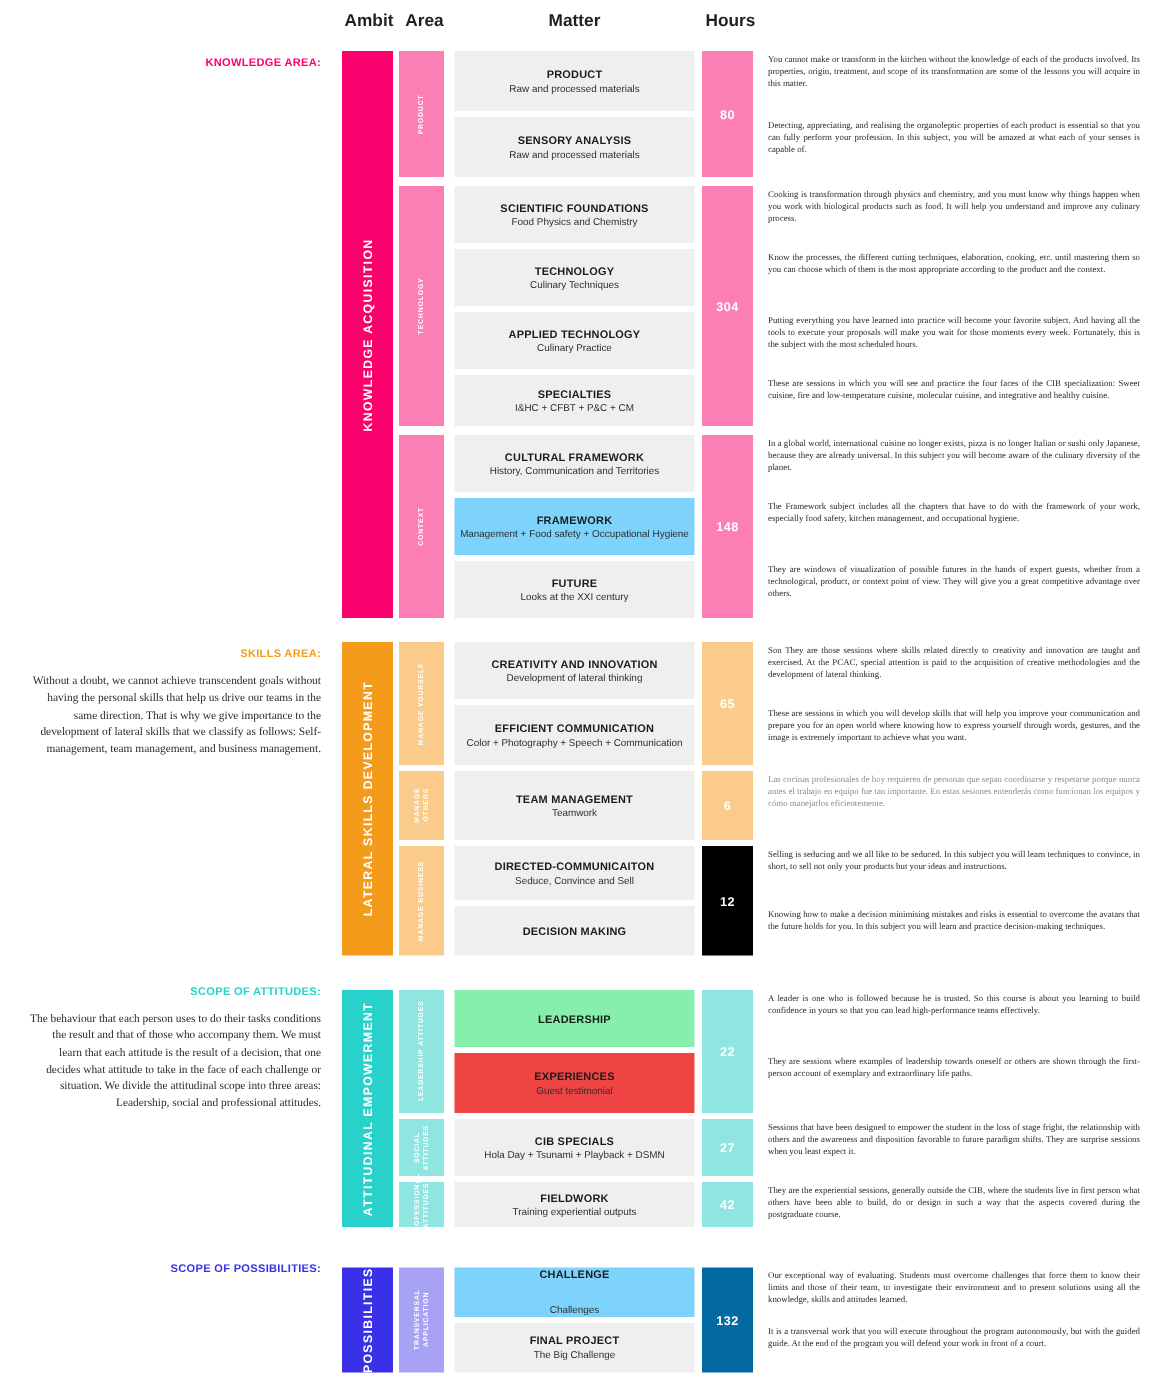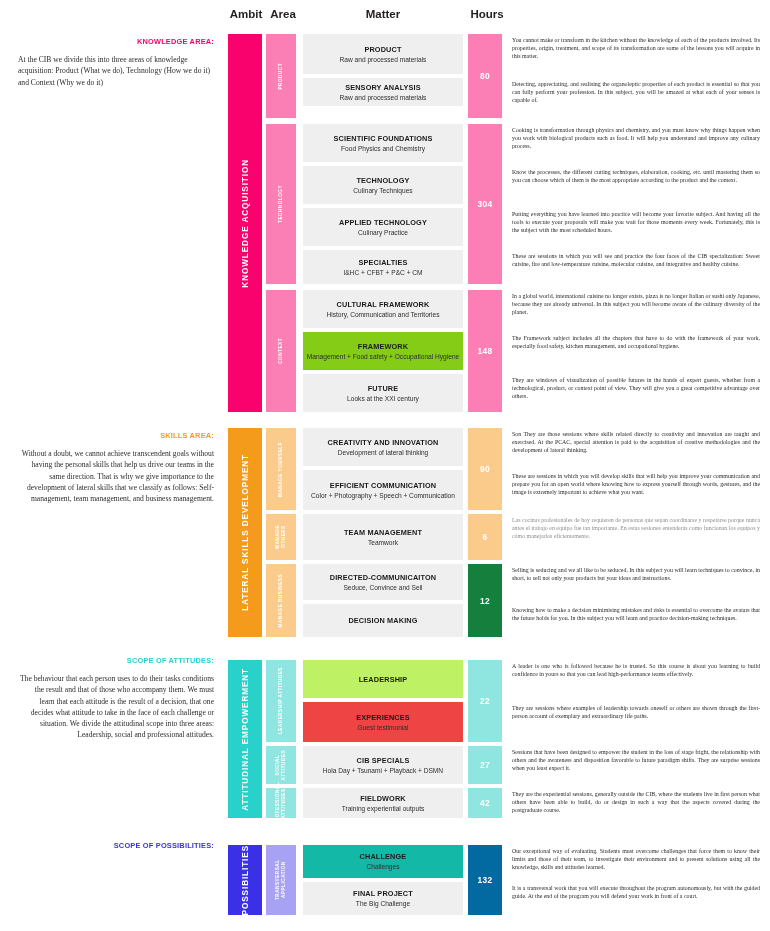--- a/index.html
+++ b/index.html
@@ -97,37 +97,36 @@
   <div class="col-headers">
     <div class="ch ch-ambit">Ambit</div>
     <div class="ch ch-area">Area</div>
     <div class="ch ch-matter">Matter</div>
     <div class="ch ch-hours">Hours</div>
   </div>
 
   <div id="body-layer">
       <div class="desc-left" style="top: 36px;">
         <span class="desc-title" style="color: rgb(249, 2, 110);">KNOWLEDGE AREA:</span>
-        <p class="desc-p" style="text-align: left;">At the CIB we divide this into three areas of knowledge acquisition: Product (What we do), Technology (How we do it) and Context (Why we do it)</p>
       </div>
       <div class="ambit-bar" style="top: 34px; height: 378px; background: rgb(249, 2, 110);">
         <span>KNOWLEDGE ACQUISITION</span>
       </div>
       <div class="area-bar" style="top: 34px; height: 84px; background: rgb(251, 127, 180);">
         <span>PRODUCT</span>
       </div>
       <div class="hours-cell" style="top: 34px; height: 84px; background: rgb(251, 127, 180);">
         <span>80</span>
       </div>
       <div class="matter-cell" style="top: 34px; height: 40px; background: rgb(239, 239, 239);">
         <div class="matter-title">PRODUCT</div>
         <div class="matter-sub">Raw and processed materials</div>
       </div>
       <div class="desc-right" style="top: 36px;">You cannot make or transform in the kitchen without the knowledge of each of the products involved. Its properties, origin, treatment, and scope of its transformation are some of the lessons you will acquire in this matter.</div>
-      <div class="matter-cell" style="top: 78px; height: 28px; background: rgb(239, 239, 239); align-items: center;">
+      <div class="matter-cell" style="top: 78px; height: 40px; background: rgb(239, 239, 239); align-items: center;">
         <div class="matter-title">SENSORY ANALYSIS</div>
         <div class="matter-sub">Raw and processed materials</div>
       </div>
       <div class="desc-right" style="top: 80px;">Detecting, appreciating, and realising the organoleptic properties of each product is essential so that you can fully perform your profession. In this subject, you will be amazed at what each of your senses is capable of.</div>
       <div class="area-bar" style="top: 124px; height: 160px; background: rgb(251, 127, 180);">
         <span>TECHNOLOGY</span>
       </div>
       <div class="hours-cell" style="top: 124px; height: 160px; background: rgb(251, 127, 180);">
         <span>304</span>
       </div>
@@ -155,42 +154,42 @@
         <span>CONTEXT</span>
       </div>
       <div class="hours-cell" style="top: 290px; height: 122px; background: rgb(251, 127, 180);">
         <span>148</span>
       </div>
       <div class="matter-cell" style="top: 290px; height: 38px; background: rgb(239, 239, 239);">
         <div class="matter-title">CULTURAL FRAMEWORK</div>
         <div class="matter-sub">History, Communication and Territories</div>
       </div>
       <div class="desc-right" style="top: 292px;">In a global world, international cuisine no longer exists, pizza is no longer Italian or sushi only Japanese, because they are already universal. In this subject you will become aware of the culinary diversity of the planet.</div>
-      <div class="matter-cell" style="top: 332px; height: 38px; background: #84cc16;">
+      <div class="matter-cell" style="top: 332px; height: 38px; background: #7dd3fc;">
         <div class="matter-title">FRAMEWORK</div>
         <div class="matter-sub">Management + Food safety + Occupational Hygiene</div>
       </div>
       <div class="desc-right" style="top: 334px;">The Framework subject includes all the chapters that have to do with the framework of your work, especially food safety, kitchen management, and occupational hygiene.</div>
       <div class="matter-cell" style="top: 374px; height: 38px; background: rgb(239, 239, 239);">
         <div class="matter-title">FUTURE</div>
         <div class="matter-sub">Looks at the XXI century</div>
       </div>
       <div class="desc-right" style="top: 376px;">They are windows of visualization of possible futures in the hands of expert guests, whether from a technological, product, or context point of view. They will give you a great competitive advantage over others.</div>
       <div class="desc-left" style="top: 430px;">
         <span class="desc-title" style="color: rgb(245, 155, 28);">SKILLS AREA:</span>
         <p class="desc-p">Without a doubt, we cannot achieve transcendent goals without having the personal skills that help us drive our teams in the same direction. That is why we give importance to the development of lateral skills that we classify as follows: Self-management, team management, and business management.</p>
       </div>
       <div class="ambit-bar" style="top: 428px; height: 209px; background: rgb(245, 155, 28);">
         <span>LATERAL SKILLS DEVELOPMENT</span>
       </div>
       <div class="area-bar" style="top: 428px; height: 82px; background: rgb(251, 203, 139);">
         <span>MANAGE YOURSELF</span>
       </div>
       <div class="hours-cell" style="top: 428px; height: 82px; background: rgb(251, 203, 139);">
-        <span>90</span>
+        <span>65</span>
       </div>
       <div class="matter-cell" style="top: 428px; height: 38px; background: rgb(239, 239, 239);">
         <div class="matter-title">CREATIVITY AND INNOVATION</div>
         <div class="matter-sub">Development of lateral thinking</div>
       </div>
       <div class="desc-right" style="top: 430px;">Son They are those sessions where skills related directly to creativity and innovation are taught and exercised. At the PCAC, special attention is paid to the acquisition of creative methodologies and the development of lateral thinking.</div>
       <div class="matter-cell" style="top: 470px; height: 40px; background: rgb(239, 239, 239);">
         <div class="matter-title">EFFICIENT COMMUNICATION</div>
         <div class="matter-sub">Color + Photography + Speech + Communication</div>
       </div>
@@ -203,21 +202,21 @@
         <span>6</span>
       </div>
       <div class="matter-cell" style="top: 514px; height: 46px; background: rgb(239, 239, 239);">
         <div class="matter-title">TEAM MANAGEMENT</div>
         <div class="matter-sub">Teamwork</div>
       </div>
       <div class="desc-right muted" style="top: 516px;">Las cocinas profesionales de hoy requieren de personas que sepan coordinarse y respetarse porque nunca antes el trabajo en equipo fue tan importante. En estas sesiones entenderás como funcionan los equipos y cómo manejarlos eficientemente.</div>
       <div class="area-bar" style="top: 564px; height: 73px; background: rgb(251, 203, 139);">
         <span>MANAGE BUSINESS</span>
       </div>
-      <div class="hours-cell" style="top: 564px; height: 73px; background: #15803d;">
+      <div class="hours-cell" style="top: 564px; height: 73px; background: #000000;">
         <span>12</span>
       </div>
       <div class="matter-cell" style="top: 564px; height: 36px; background: rgb(239, 239, 239);">
         <div class="matter-title">DIRECTED-COMMUNICAITON</div>
         <div class="matter-sub">Seduce, Convince and Sell</div>
       </div>
       <div class="desc-right" style="top: 566px;">Selling is seducing and we all like to be seduced. In this subject you will learn techniques to convince, in short, to sell not only your products but your ideas and instructions.</div>
       <div class="matter-cell" style="top: 604px; height: 33px; background: rgb(239, 239, 239);">
         <div class="matter-title">DECISION MAKING</div>
       </div>
@@ -228,21 +227,21 @@
       </div>
       <div class="ambit-bar" style="top: 660px; height: 158px; background: rgb(40, 210, 203);">
         <span>ATTITUDINAL EMPOWERMENT</span>
       </div>
       <div class="area-bar" style="top: 660px; height: 82px; background: rgb(143, 230, 224);">
         <span>LEADERSHIP ATTITUDES</span>
       </div>
       <div class="hours-cell" style="top: 660px; height: 82px; background: rgb(143, 230, 224);">
         <span>22</span>
       </div>
-      <div class="matter-cell" style="top: 660px; height: 38px; background: #bef264;">
+      <div class="matter-cell" style="top: 660px; height: 38px; background: #86efac;">
         <div class="matter-title">LEADERSHIP</div>
       </div>
       <div class="desc-right" style="top: 662px;">A leader is one who is followed because he is trusted. So this course is about you learning to build confidence in yours so that you can lead high-performance teams effectively.</div>
       <div class="matter-cell" style="top: 702px; height: 40px; background: #ef4444;">
         <div class="matter-title">EXPERIENCES</div>
         <div class="matter-sub">Guest testimonial</div>
       </div>
       <div class="desc-right" style="top: 704px;">They are sessions where examples of leadership towards oneself or others are shown through the first-person account of exemplary and extraordinary life paths.</div>
       <div class="area-bar" style="top: 746px; height: 38px; background: rgb(143, 230, 224);">
         <span>SOCIAL
@@ -273,21 +272,21 @@
       </div>
       <div class="ambit-bar" style="top: 845px; height: 70px; background: rgb(58, 48, 232);">
         <span>POSSIBILITIES</span>
       </div>
       <div class="area-bar" style="top: 845px; height: 70px; background: rgb(168, 162, 245);">
         <span>TRANSVERSAL APPLICATION</span>
       </div>
       <div class="hours-cell" style="top: 845px; height: 70px; background: #0369a1;">
         <span>132</span>
       </div>
-      <div class="matter-cell" style="top: 845px; height: 33px; background: #14b8a6;">
+      <div class="matter-cell" style="top: 845px; height: 33px; background: #7dd3fc; justify-content: space-between;">
         <div class="matter-title">CHALLENGE</div>
         <div class="matter-sub">Challenges</div>
       </div>
       <div class="desc-right" style="top: 847px;">Our exceptional way of evaluating. Students must overcome challenges that force them to know their limits and those of their team, to investigate their environment and to present solutions using all the knowledge, skills and attitudes learned.</div>
       <div class="matter-cell" style="top: 882px; height: 33px; background: rgb(239, 239, 239);">
         <div class="matter-title">FINAL PROJECT</div>
         <div class="matter-sub">The Big Challenge</div>
       </div>
       <div class="desc-right" style="top: 884px;">It is a transversal work that you will execute throughout the program autonomously, but with the guided guide. At the end of the program you will defend your work in front of a court.</div>
     </div>

